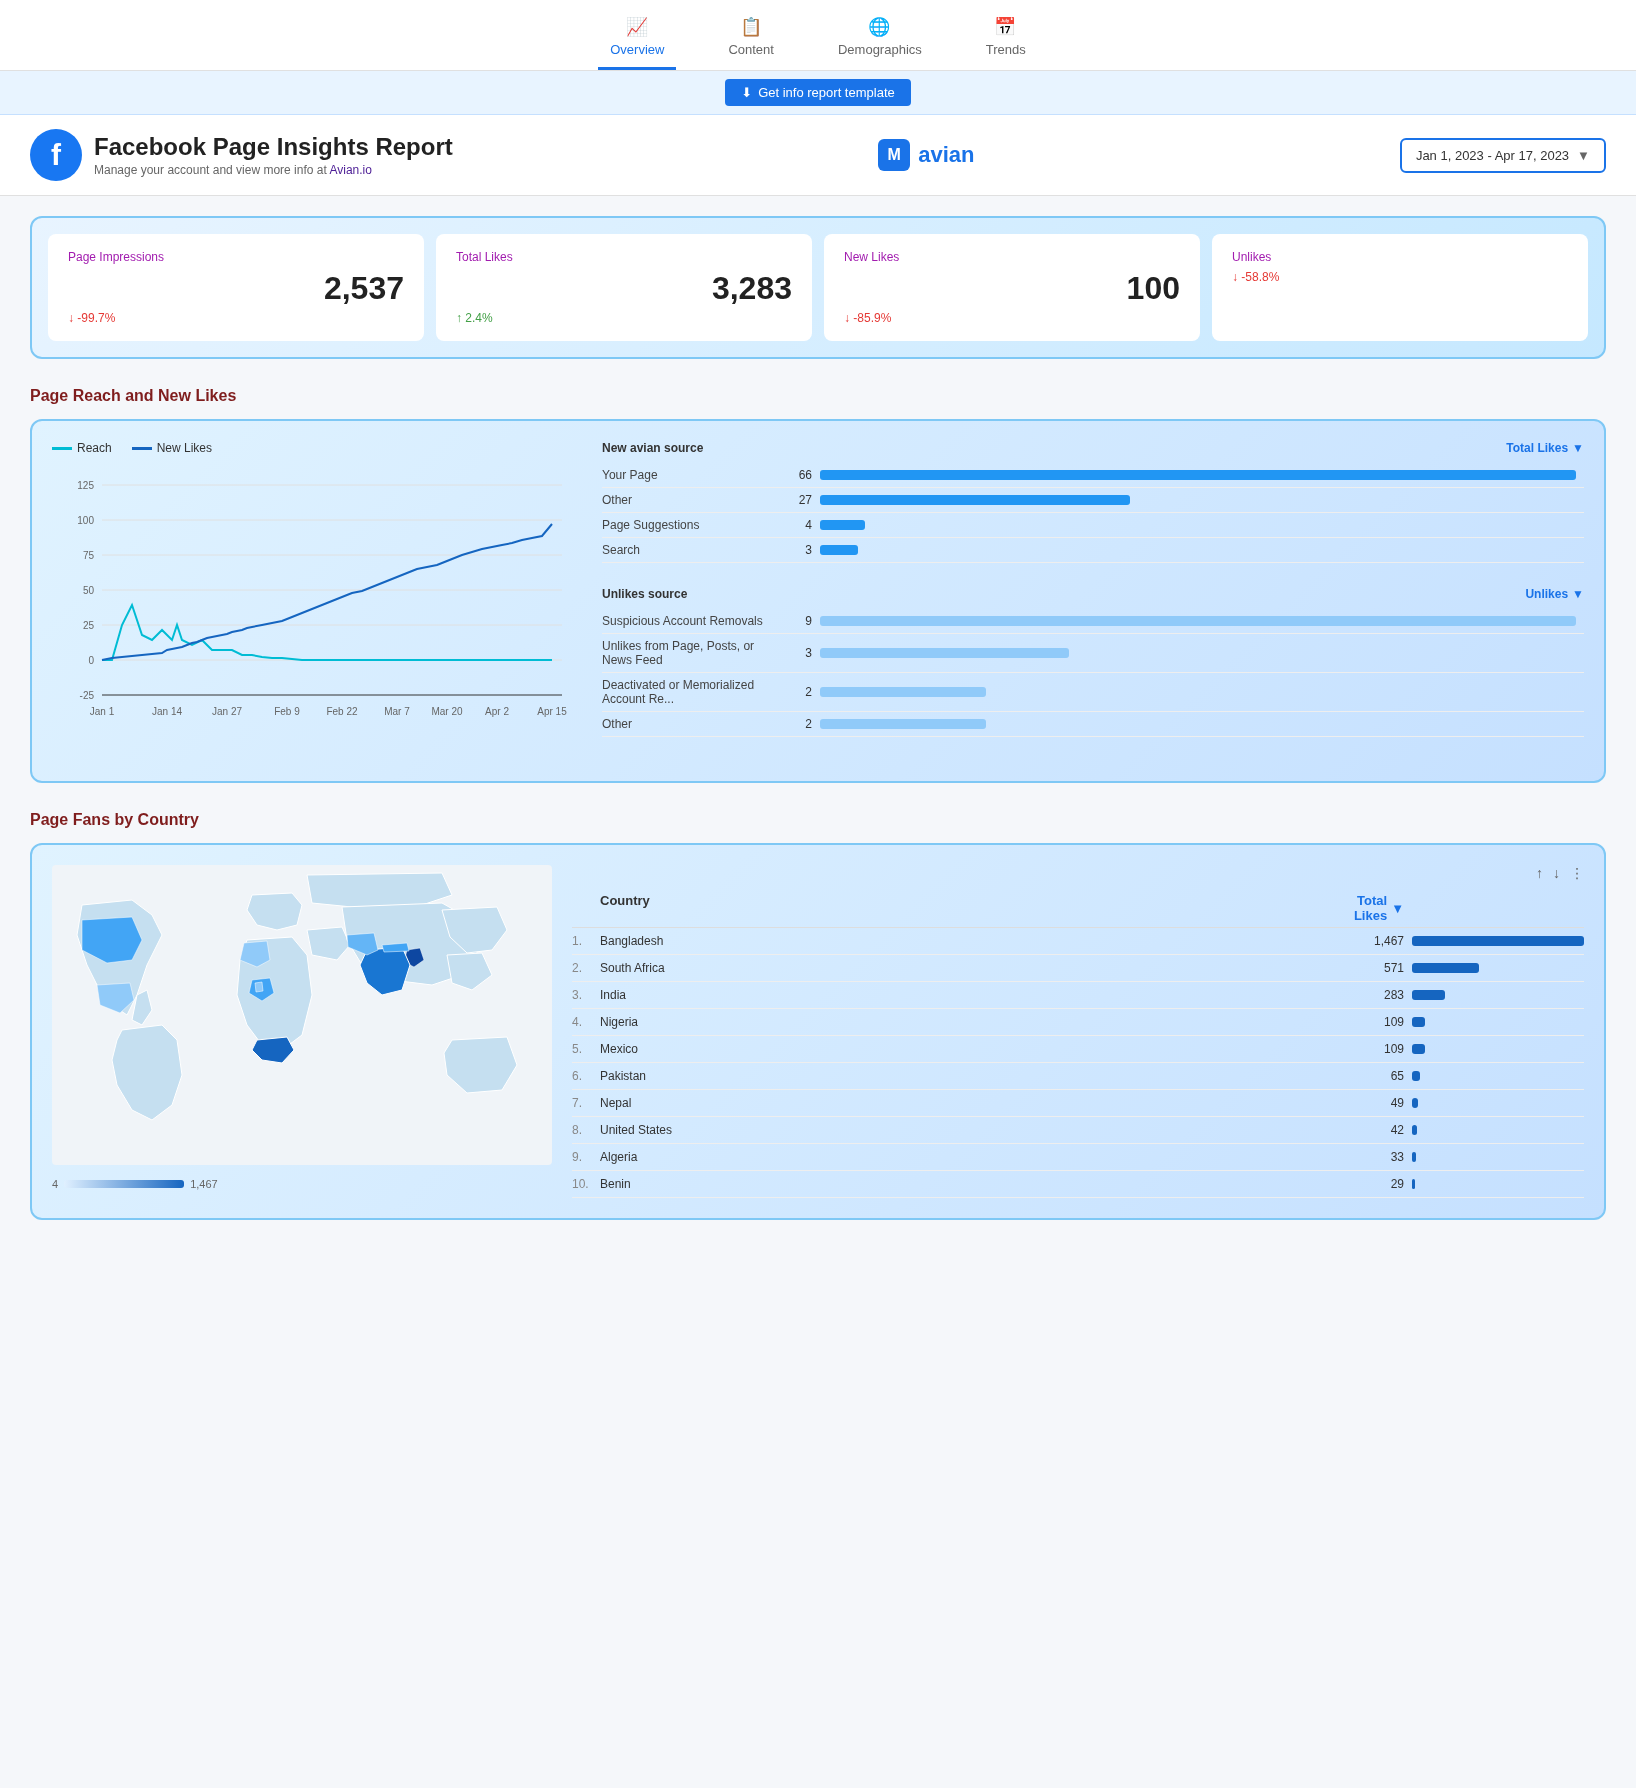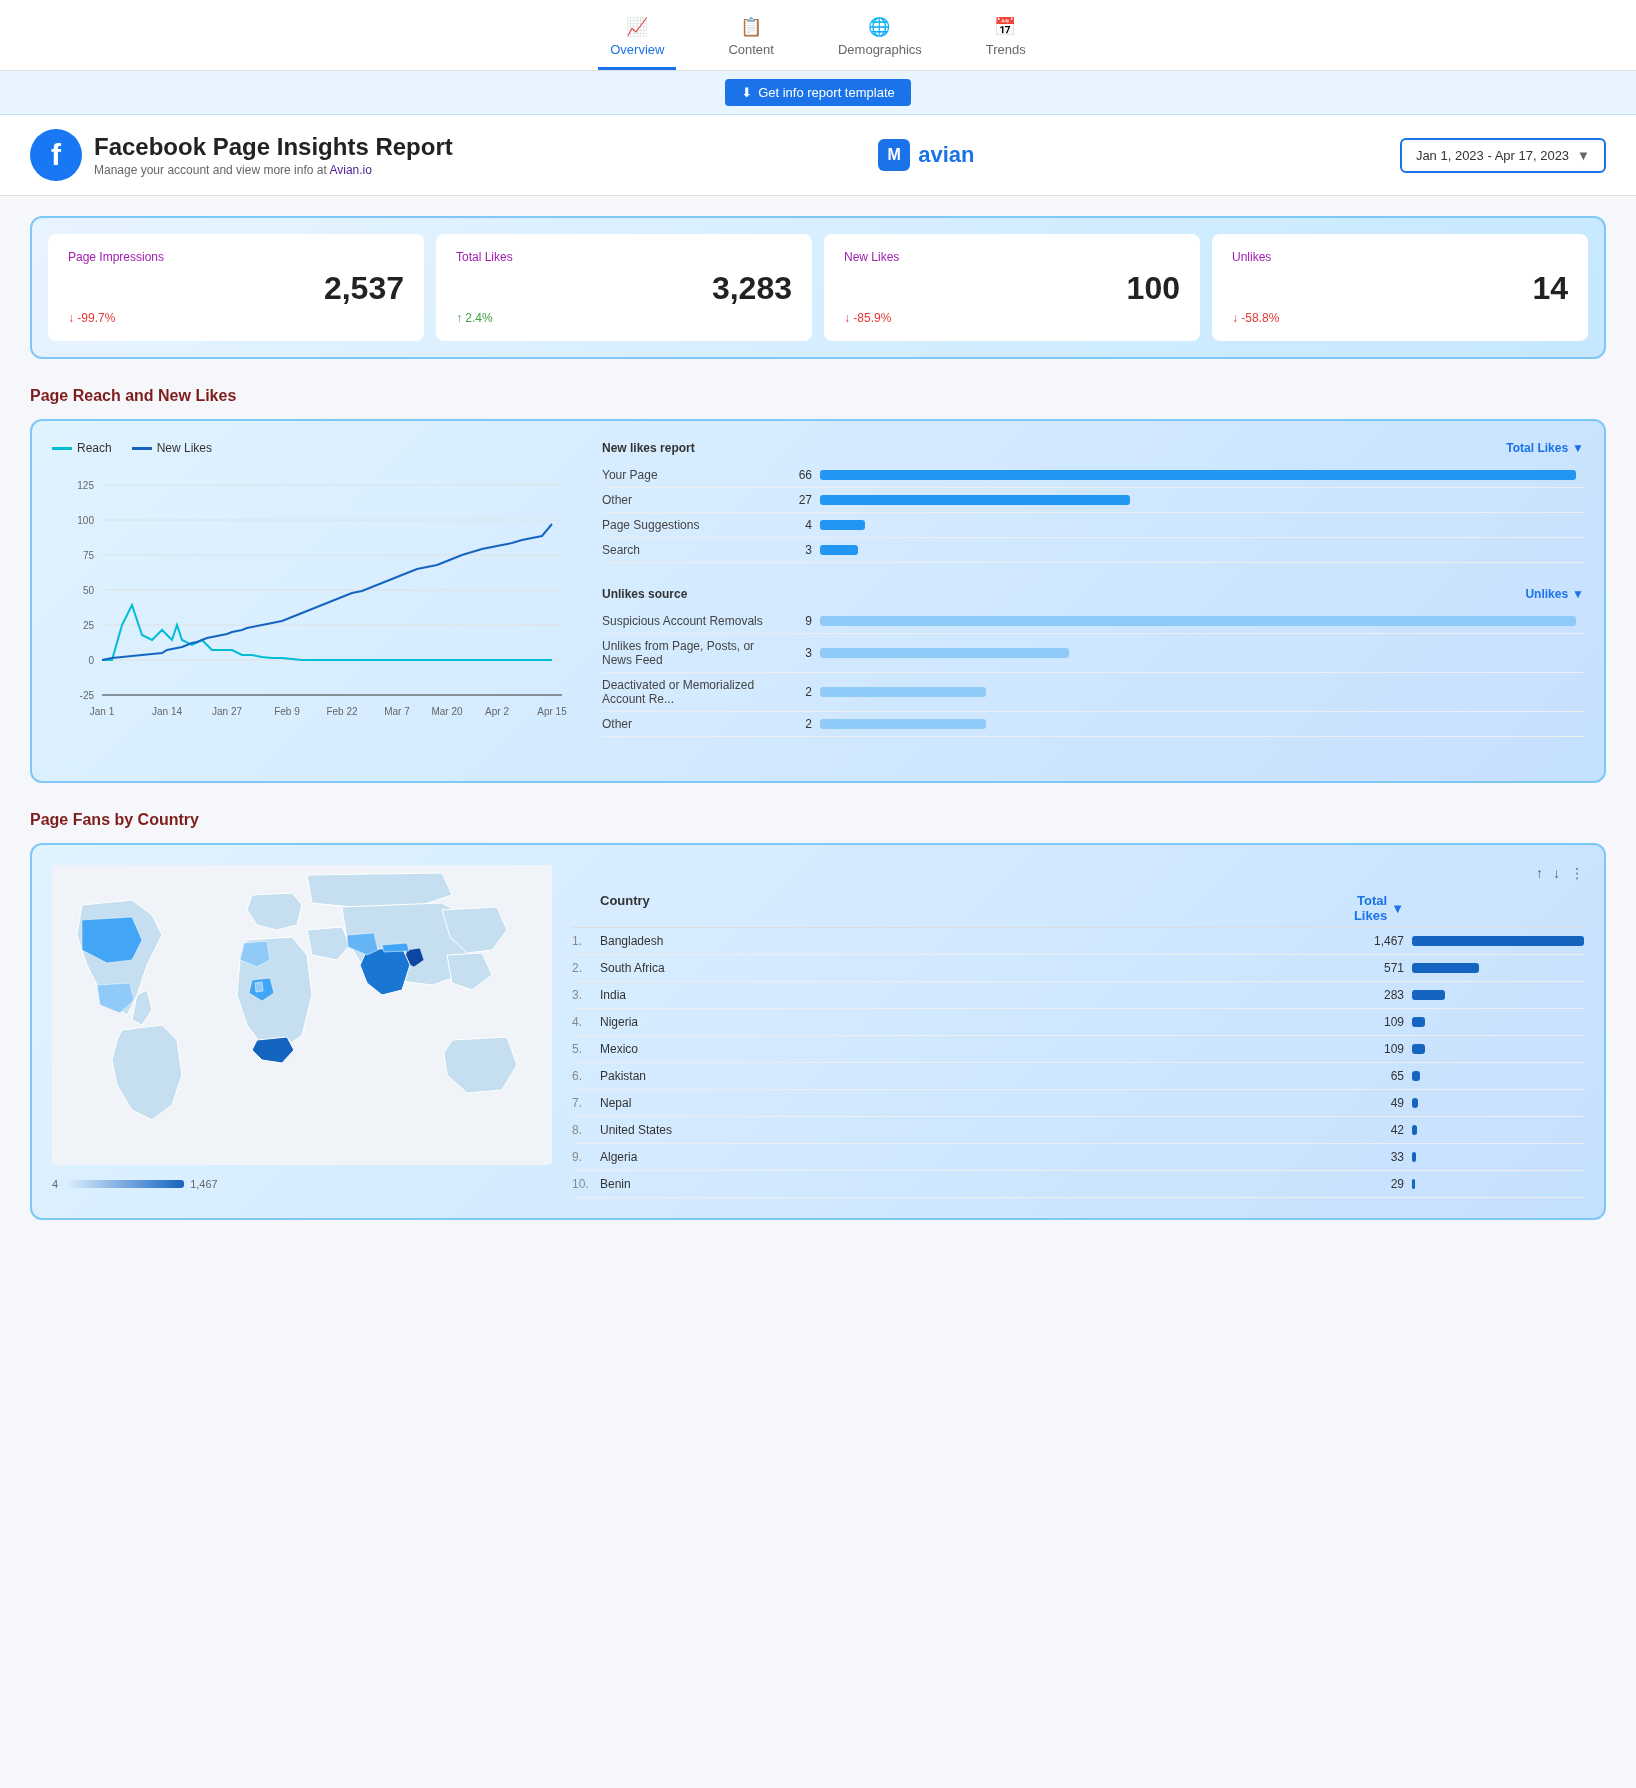--- a/index.html
+++ b/index.html
@@ -146,21 +146,20 @@
       <div class="kpi-value">3,283</div>
       <div class="kpi-change positive">↑ 2.4%</div>
     </div>
       <div class="kpi-card">
       <div class="kpi-label">New Likes</div>
       <div class="kpi-value">100</div>
       <div class="kpi-change negative">↓ -85.9%</div>
     </div>
       <div class="kpi-card">
       <div class="kpi-label">Unlikes</div>
-      <div class="kpi-value">14</div>
       <div class="kpi-change negative">↓ -58.8%</div>
     </div>
     </div>
 
   <div class="section-title">Page Reach and New Likes</div>
   <div class="chart-section">
     <div class="chart-inner">
 
       <div class="chart-area">
         <div class="chart-legend">
@@ -206,21 +205,21 @@
 
             <polyline points="50,195 60,193 70,192 80,191 90,190 100,189 110,188 115,185 120,184 125,183 130,182 135,180 140,178 145,177 150,175 155,173 160,172 165,171 170,170 175,169 180,167 185,166 190,165 195,163 200,162 210,160 220,158 230,156 235,154 240,152 245,150 250,148 255,146 260,144 265,142 270,140 275,138 280,136 285,134 290,132 295,130 300,128 310,126 315,124 320,122 325,120 330,118 335,116 340,114 345,112 350,110 355,108 360,106 365,104 370,103 375,102 380,101 385,100 390,98 395,96 400,94 410,90 420,87 430,84 440,82 450,80 460,78 470,75 480,73 490,71 500,59" fill="none" stroke="#1565c0" stroke-width="2"></polyline>
           </svg>
         </div>
       </div>
 
       <div class="bar-tables">
 
         <div class="bar-table">
           <div class="bar-table-header">
-            <span>New likes report</span>
+            <span>New avian source</span>
             <span class="col-header-sort">
               <span>Total Likes</span>
               <span>▼</span>
             </span>
           </div>
           <div id="new-likes-rows">
               <div class="bar-row">
       <span class="bar-row-label">Your Page</span>
       <span class="bar-row-value">66</span>
       <div class="bar-row-bar-wrap">

